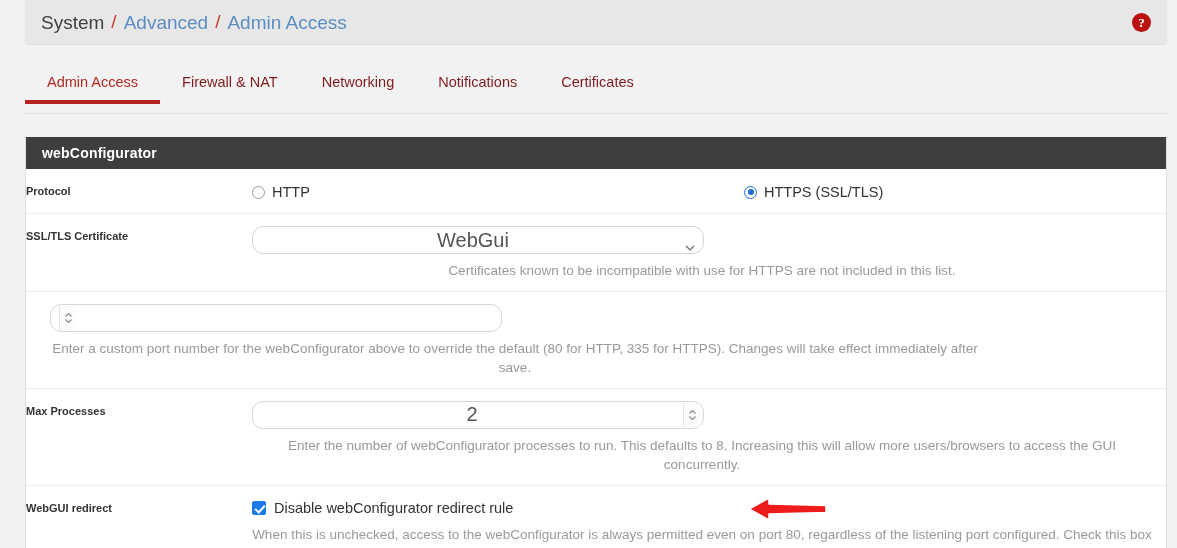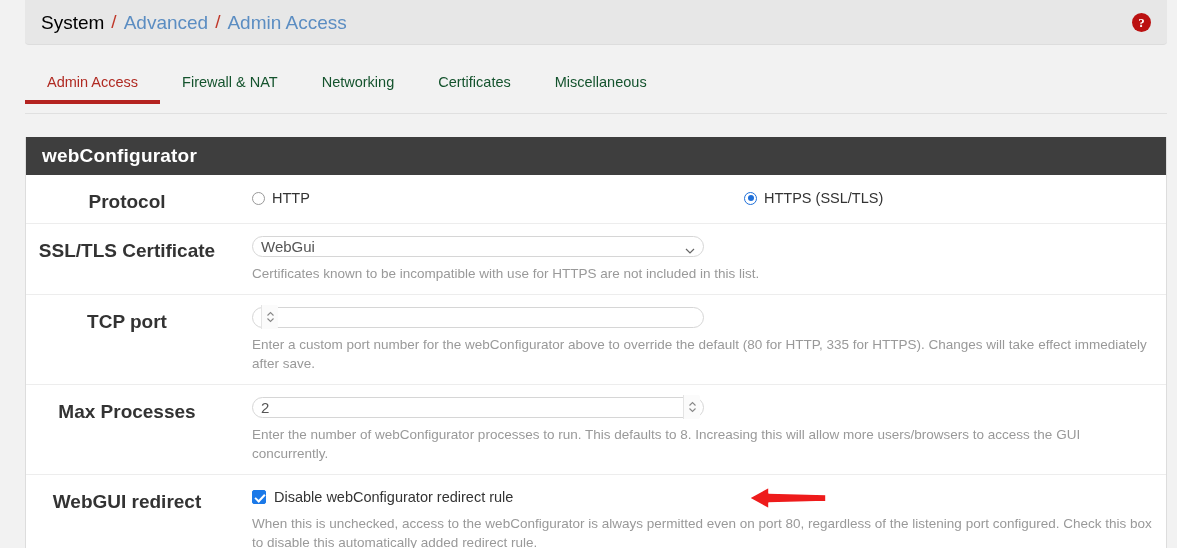--- a/index.html
+++ b/index.html
@@ -24,21 +24,21 @@
     border-radius: 0 0 4px 4px;
     display: flex;
     align-items: center;
     padding: 0 16px;
   }
   .crumb {
     font-size: 19px;
     line-height: 1;
     white-space: nowrap;
   }
-  .crumb-static { color: #000000; }
+  .crumb-static { color: #404040; }
   .crumb-link { color: #5b8dc2; text-decoration: none; }
   .crumb-sep {
     color: #c0392b;
     font-size: 19px;
     margin: 0 7px;
     font-weight: 400;
   }
   .help-icon-wrap {
     margin-left: auto;
     display: flex;
@@ -62,21 +62,21 @@
     position: absolute;
     left: 25px; top: 66px; width: 1142px; height: 48px;
     display: flex;
     align-items: flex-start;
     border-bottom: 1px solid #e0e0e0;
   }
   .tab {
     position: relative;
     padding: 8px 22px 14px 22px;
     font-size: 14.5px;
-    color: #14532d;
+    color: #7f1d1d;
     cursor: pointer;
     white-space: nowrap;
   }
   .tab.active { color: #b02a22; }
   .tab.active::after {
     content: "";
     position: absolute;
     left: 0; right: 0; bottom: 0;
     height: 4px;
     background: #b42320;
@@ -87,46 +87,47 @@
     position: absolute;
     left: 25px; top: 137px; width: 1142px;
     background: #ffffff;
     border: 1px solid #dddddd;
     border-top: none;
   }
   .panel-heading {
     background: #3e3e3e;
     color: #ffffff;
     font-weight: bold;
-    font-size: 19px;
+    font-size: 14px;
     padding: 8px 16px;
     letter-spacing: 0.2px;
   }
   .form-row {
     display: flex;
     border-bottom: 1px solid #ededed;
     padding: 12px 0 10px 0;
     min-height: 44px;
   }
   .form-row:last-child { border-bottom: 1px solid #ededed; }
   .row-label {
     width: 202px;
     flex: none;
-    text-align: center;
+    text-align: left;
     font-weight: bold;
-    font-size: 19px;
+    font-size: 11px;
     color: #333333;
     padding-top: 4px;
     padding-right: 0;
   }
   .row-control {
     flex: 1;
     padding-left: 24px;
     padding-right: 14px;
     min-width: 0;
+    text-align: center;
   }
   .help-block {
     color: #999999;
     font-size: 13.5px;
     line-height: 1.45;
     margin-top: 7px;
     max-width: 930px;
   }
 
   
@@ -164,28 +165,28 @@
     position: absolute;
     left: 2.5px; top: 2.5px;
     width: 6px; height: 6px;
     border-radius: 50%;
     background: #1e6fd9;
   }
 
   
   .select-box, .num-box {
     width: 452px;
-    height: 21px;
+    height: 28px;
     border: 1px solid #d6d6d6;
     border-radius: 11px;
     background: #ffffff;
     display: flex;
     align-items: center;
     padding: 0 8px;
-    font-size: 15px;
+    font-size: 20px;
     color: #555555;
     position: relative;
   }
   .select-value, .num-value {
     flex: 1;
     white-space: nowrap;
     overflow: hidden;
   }
   .chevron-down {
     width: 10px; height: 10px;
@@ -268,24 +269,24 @@
   <div class="tab active">
     <span>Admin Access</span>
   </div>
   <div class="tab">
     <span>Firewall &amp; NAT</span>
   </div>
   <div class="tab">
     <span>Networking</span>
   </div>
   <div class="tab">
+    <span>Notifications</span>
+  </div>
+  <div class="tab">
     <span>Certificates</span>
-  </div>
-  <div class="tab">
-    <span>Miscellaneous</span>
   </div>
 </div>
 
 <div class="panel">
 
   <div class="panel-heading">webConfigurator</div>
 
   <div class="form-row">
     <div class="row-label">Protocol</div>
     <div class="row-control">
@@ -311,21 +312,20 @@
           <svg width="10" height="10" viewBox="0 0 10 10">
               <path d="M1 3 L5 7 L9 3" fill="none" stroke="#666" stroke-width="1.2"></path>
             </svg>
         </span>
       </div>
       <div class="help-block">Certificates known to be incompatible with use for HTTPS are not included in this list.</div>
     </div>
   </div>
 
   <div class="form-row">
-    <div class="row-label">TCP port</div>
     <div class="row-control">
       <div class="num-box">
         <span class="spinner">
           <svg width="9" height="14" viewBox="0 0 9 14">
             <path d="M1.5 5.5 L4.5 2.5 L7.5 5.5" fill="none" stroke="#888" stroke-width="1.1"></path>
             <path d="M1.5 8.5 L4.5 11.5 L7.5 8.5" fill="none" stroke="#888" stroke-width="1.1"></path>
           </svg>
         </span>
       </div>
       <div class="help-block">Enter a custom port number for the webConfigurator above to override the default (80 for HTTP, 335 for HTTPS). Changes will take effect immediately after save.</div>

